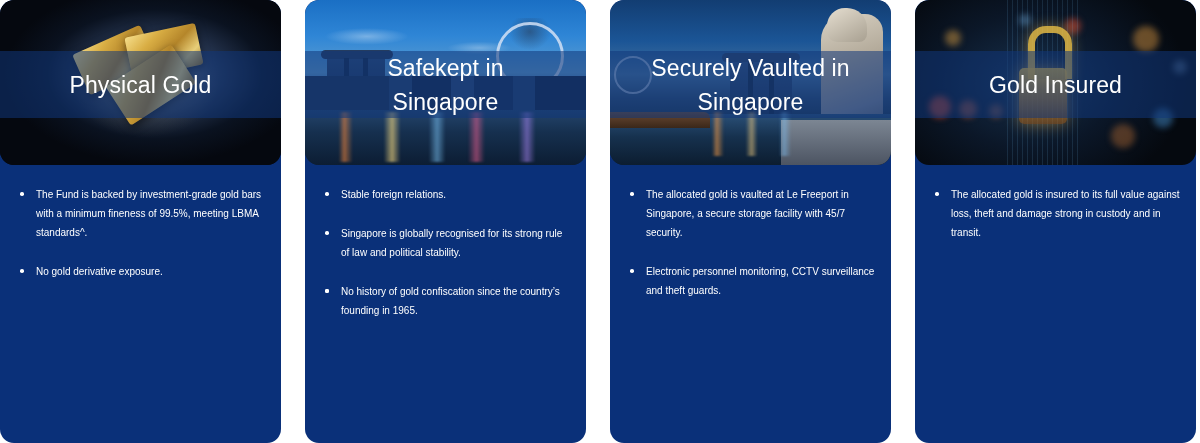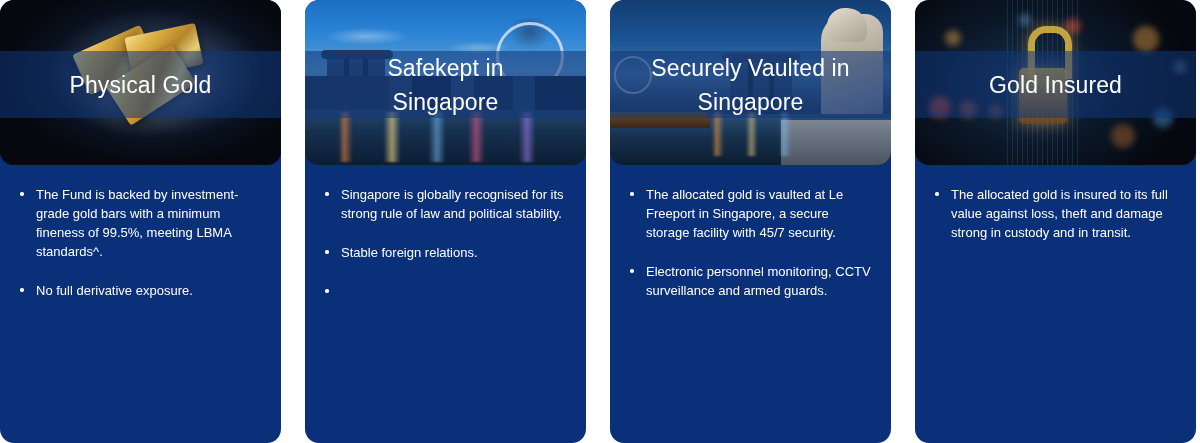--- a/index.html
+++ b/index.html
@@ -81,21 +81,21 @@
     list-style: none;
     margin: 0;
     padding: 0;
   }
 
   .bullet-item {
     position: relative;
     padding-left: 20px;
     margin-bottom: 20px;
     color: #ffffff;
-    font-size: 13px;
+    font-size: 10px;
     line-height: 19px;
   }
 
   .bullet-item:last-child {
     margin-bottom: 0;
   }
 
   .bullet-dot {
     position: absolute;
     left: 4px;
@@ -294,21 +294,21 @@
       </div>
     </div>
     <div class="card-body">
       <ul class="bullet-list">
         <li class="bullet-item">
           <span class="bullet-dot"></span>
           <span>The Fund is backed by investment-grade gold bars with a minimum fineness of 99.5%, meeting LBMA standards^.</span>
         </li>
         <li class="bullet-item">
           <span class="bullet-dot"></span>
-          <span>No full derivative exposure.</span>
+          <span>No gold derivative exposure.</span>
         </li>
       </ul>
     </div>
   </div>
 
   <div class="card">
     <div class="card-media">
       <div class="media-art art-skyline">
         <div class="sky-clouds"></div>
         <div class="flyer"></div>
@@ -322,28 +322,32 @@
       </div>
       <div class="title-band">
         <div class="card-title">Safekept in
 Singapore</div>
       </div>
     </div>
     <div class="card-body">
       <ul class="bullet-list">
         <li class="bullet-item">
           <span class="bullet-dot"></span>
+          <span>Stable foreign relations.</span>
+        </li>
+        <li class="bullet-item">
+          <span class="bullet-dot"></span>
           <span>Singapore is globally recognised for its strong rule of law and political stability.</span>
         </li>
         <li class="bullet-item">
           <span class="bullet-dot"></span>
-          <span>Stable foreign relations.</span>
-        </li>
-        <li class="bullet-item">
-          <span class="bullet-dot"></span>
+        </li>
+        <li class="bullet-item">
+          <span class="bullet-dot"></span>
+          <span>No history of gold confiscation since the country’s founding in 1965.</span>
         </li>
       </ul>
     </div>
   </div>
 
   <div class="card">
     <div class="card-media">
       <div class="media-art art-merlion">
         <div class="m-flyer"></div>
         <div class="m-mbs">
@@ -362,21 +366,21 @@
       </div>
     </div>
     <div class="card-body">
       <ul class="bullet-list">
         <li class="bullet-item">
           <span class="bullet-dot"></span>
           <span>The allocated gold is vaulted at Le Freeport in Singapore, a secure storage facility with 45/7 security.</span>
         </li>
         <li class="bullet-item">
           <span class="bullet-dot"></span>
-          <span>Electronic personnel monitoring, CCTV surveillance and armed guards.</span>
+          <span>Electronic personnel monitoring, CCTV surveillance and theft guards.</span>
         </li>
       </ul>
     </div>
   </div>
 
   <div class="card">
     <div class="card-media">
       <div class="media-art art-lock">
         <div class="bokeh b4"></div>
         <div class="bokeh b9"></div>

